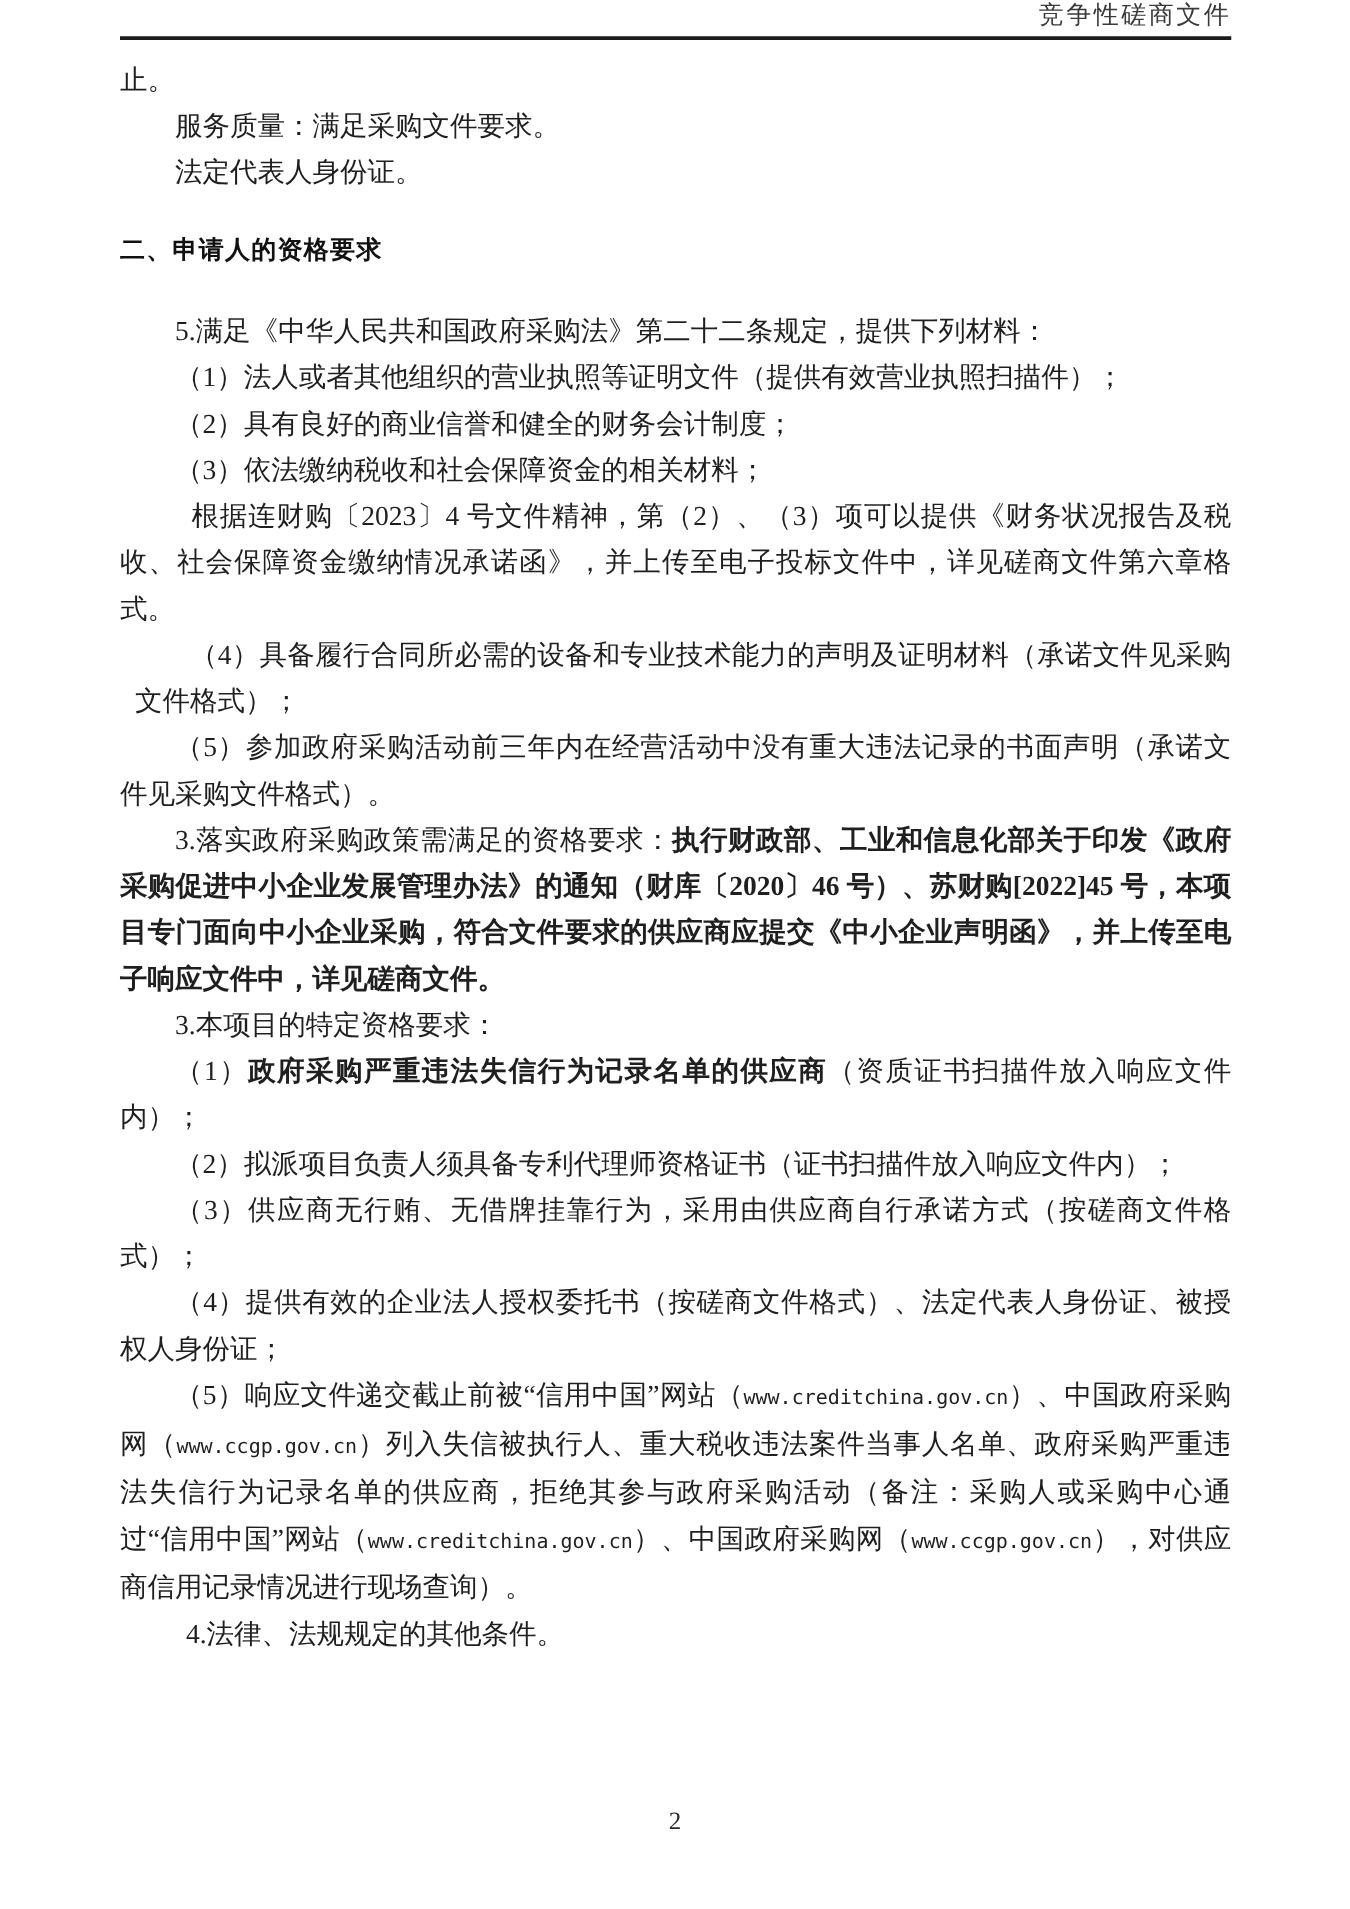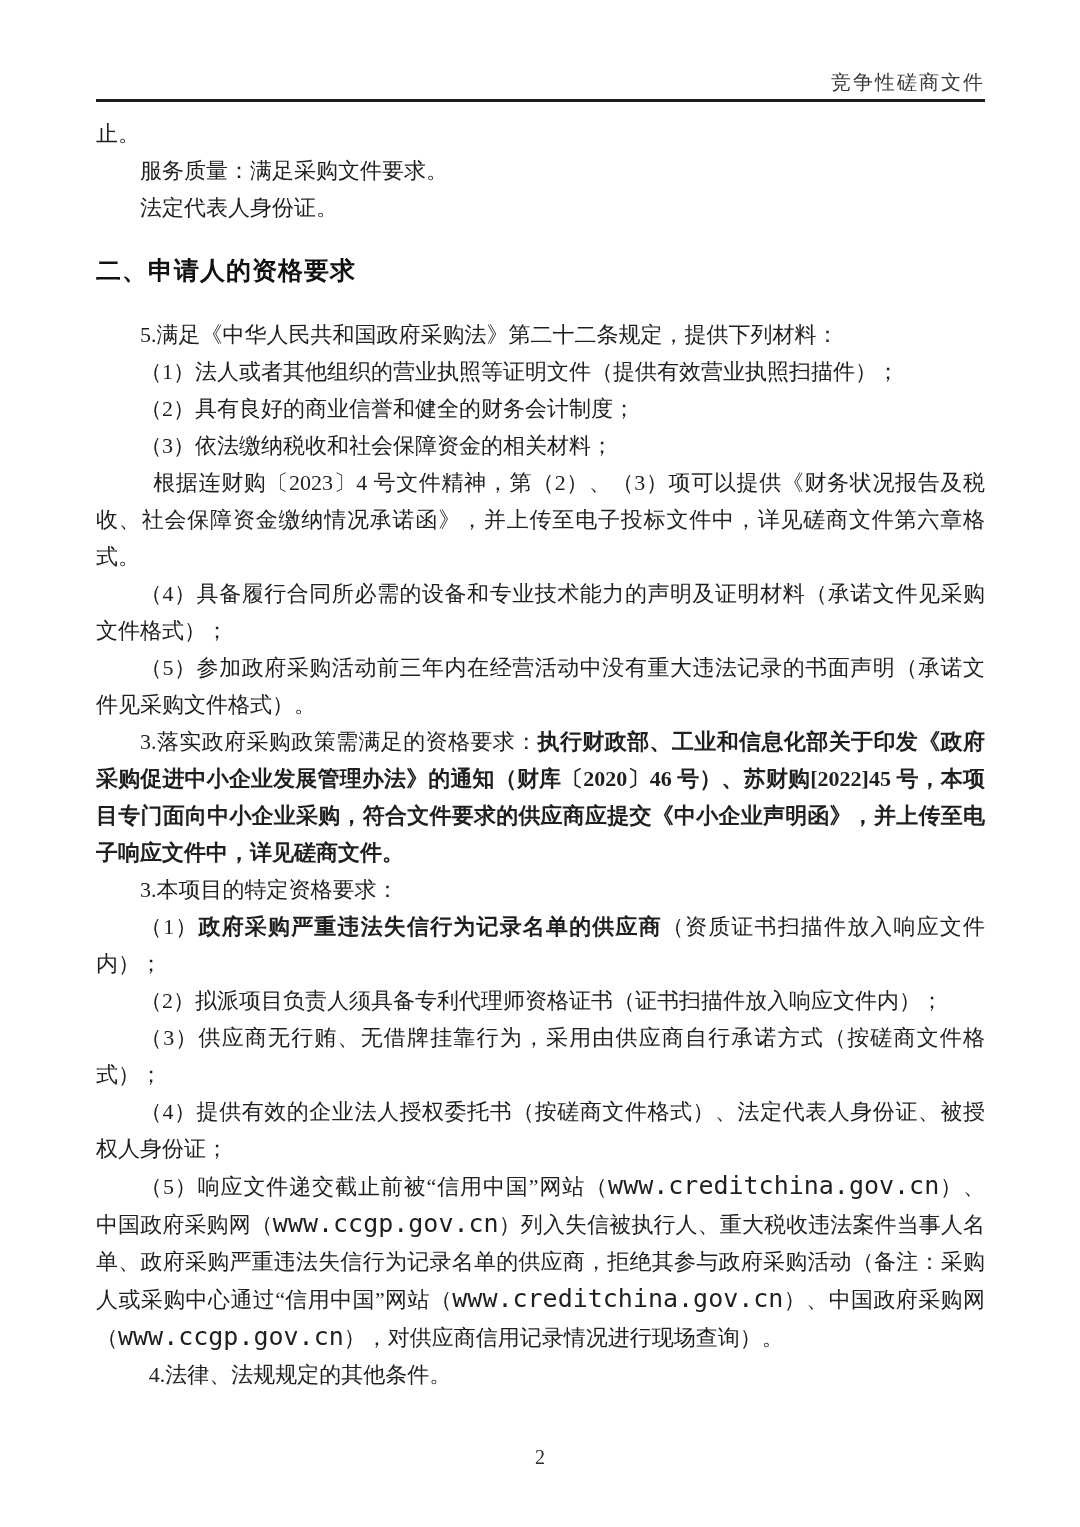--- a/index.html
+++ b/index.html
@@ -13,21 +13,20 @@
     overflow: hidden;
   }
   .page {
     position: absolute;
     top: 0; left: 0;
     width: 1080px;
     height: 1527px;
     padding: 0 95px 0 96px;
   }
   header.doc-header {
-    padding-top: 70px;
     text-align: right;
     border-bottom: 3px solid #1c1c1c;
     padding-bottom: 5px;
   }
   .header-title {
     font-size: 20px;
     color: #3a3a3a;
     letter-spacing: 2px;
     line-height: 24px;
   }
@@ -37,29 +36,29 @@
   main.doc-body p {
     font-size: 22px;
     line-height: 37px;
     text-align: justify;
     color: #1f1f1f;
   }
   main.doc-body p span { word-break: break-all; }
   main.doc-body h2 {
     font-family: "Liberation Sans", sans-serif;
     font-weight: 700;
-    font-size: 25px;
+    font-size: 20px;
     color: #111111;
     letter-spacing: 1px;
     margin: 24px 0 26px 0;
     line-height: 40px;
     text-align: left;
   }
   .bold { font-weight: 700; }
-  .mono { font-family: "DejaVu Sans Mono", monospace; font-size: 25px; }
+  .mono { font-family: "DejaVu Sans Mono", monospace; font-size: 16px; }
   footer.doc-footer {
     position: absolute;
     left: 0;
     bottom: 58px;
     width: 1080px;
     text-align: center;
   }
   .page-number {
     font-size: 20px;
     color: #2a2a2a;
@@ -76,21 +75,21 @@
   <main class="doc-body" id="doc-body">
       <p style="text-indent: 0em;"><span>止。</span></p>
       <p style="text-indent: 2em;"><span>服务质量：满足采购文件要求。</span></p>
       <p style="text-indent: 2em;"><span>法定代表人身份证。</span></p>
       <h2><span>二、申请人的资格要求</span></h2>
       <p style="text-indent: 2em;"><span>5.满足《中华人民共和国政府采购法》第二十二条规定，提供下列材料：</span></p>
       <p style="text-indent: 2em;"><span>（1）法人或者其他组织的营业执照等证明文件（提供有效营业执照扫描件）；</span></p>
       <p style="text-indent: 2em;"><span>（2）具有良好的商业信誉和健全的财务会计制度；</span></p>
       <p style="text-indent: 2em;"><span>（3）依法缴纳税收和社会保障资金的相关材料；</span></p>
       <p style="text-indent: 2.6em;"><span>根据连财购〔2023〕4 号文件精神，第（2）、（3）项可以提供《财务状况报告及税收、社会保障资金缴纳情况承诺函》，并上传至电子投标文件中，详见磋商文件第六章格式。</span></p>
-      <p style="text-indent: 2em;"><span>（4）具备履行合同所必需的设备和专业技术能力的声明及证明材料（承诺文件见采购文件格式）；</span></p>
+      <p style="text-indent: 2em; margin-left: 12px;"><span>（4）具备履行合同所必需的设备和专业技术能力的声明及证明材料（承诺文件见采购文件格式）；</span></p>
       <p style="text-indent: 2em;"><span>（5）参加政府采购活动前三年内在经营活动中没有重大违法记录的书面声明（承诺文件见采购文件格式）。</span></p>
       <p style="text-indent: 2em;"><span>3.落实政府采购政策需满足的资格要求：</span><span class="bold">执行财政部、工业和信息化部关于印发《政府采购促进中小企业发展管理办法》的通知（财库〔2020〕46 号）、苏财购[2022]45 号，本项目专门面向中小企业采购，符合文件要求的供应商应提交《中小企业声明函》，并上传至电子响应文件中，详见磋商文件。</span></p>
       <p style="text-indent: 2em;"><span>3.本项目的特定资格要求：</span></p>
       <p style="text-indent: 2em;"><span>（1）</span><span class="bold">政府采购严重违法失信行为记录名单的供应商</span><span>（资质证书扫描件放入响应文件内）；</span></p>
       <p style="text-indent: 2em;"><span>（2）拟派项目负责人须具备专利代理师资格证书（证书扫描件放入响应文件内）；</span></p>
       <p style="text-indent: 2em;"><span>（3）供应商无行贿、无借牌挂靠行为，采用由供应商自行承诺方式（按磋商文件格式）；</span></p>
       <p style="text-indent: 2em;"><span>（4）提供有效的企业法人授权委托书（按磋商文件格式）、法定代表人身份证、被授权人身份证；</span></p>
       <p style="text-indent: 2em;"><span>（5）响应文件递交截止前被“信用中国”网站（</span><span class="mono">www.creditchina.gov.cn</span><span>）、中国政府采购网（</span><span class="mono">www.ccgp.gov.cn</span><span>）列入失信被执行人、重大税收违法案件当事人名单、政府采购严重违法失信行为记录名单的供应商，拒绝其参与政府采购活动（备注：采购人或采购中心通过“信用中国”网站（</span><span class="mono">www.creditchina.gov.cn</span><span>）、中国政府采购网（</span><span class="mono">www.ccgp.gov.cn</span><span>），对供应商信用记录情况进行现场查询）。</span></p>
       <p style="text-indent: 2.4em;"><span>4.法律、法规规定的其他条件。</span></p>
     </main>

